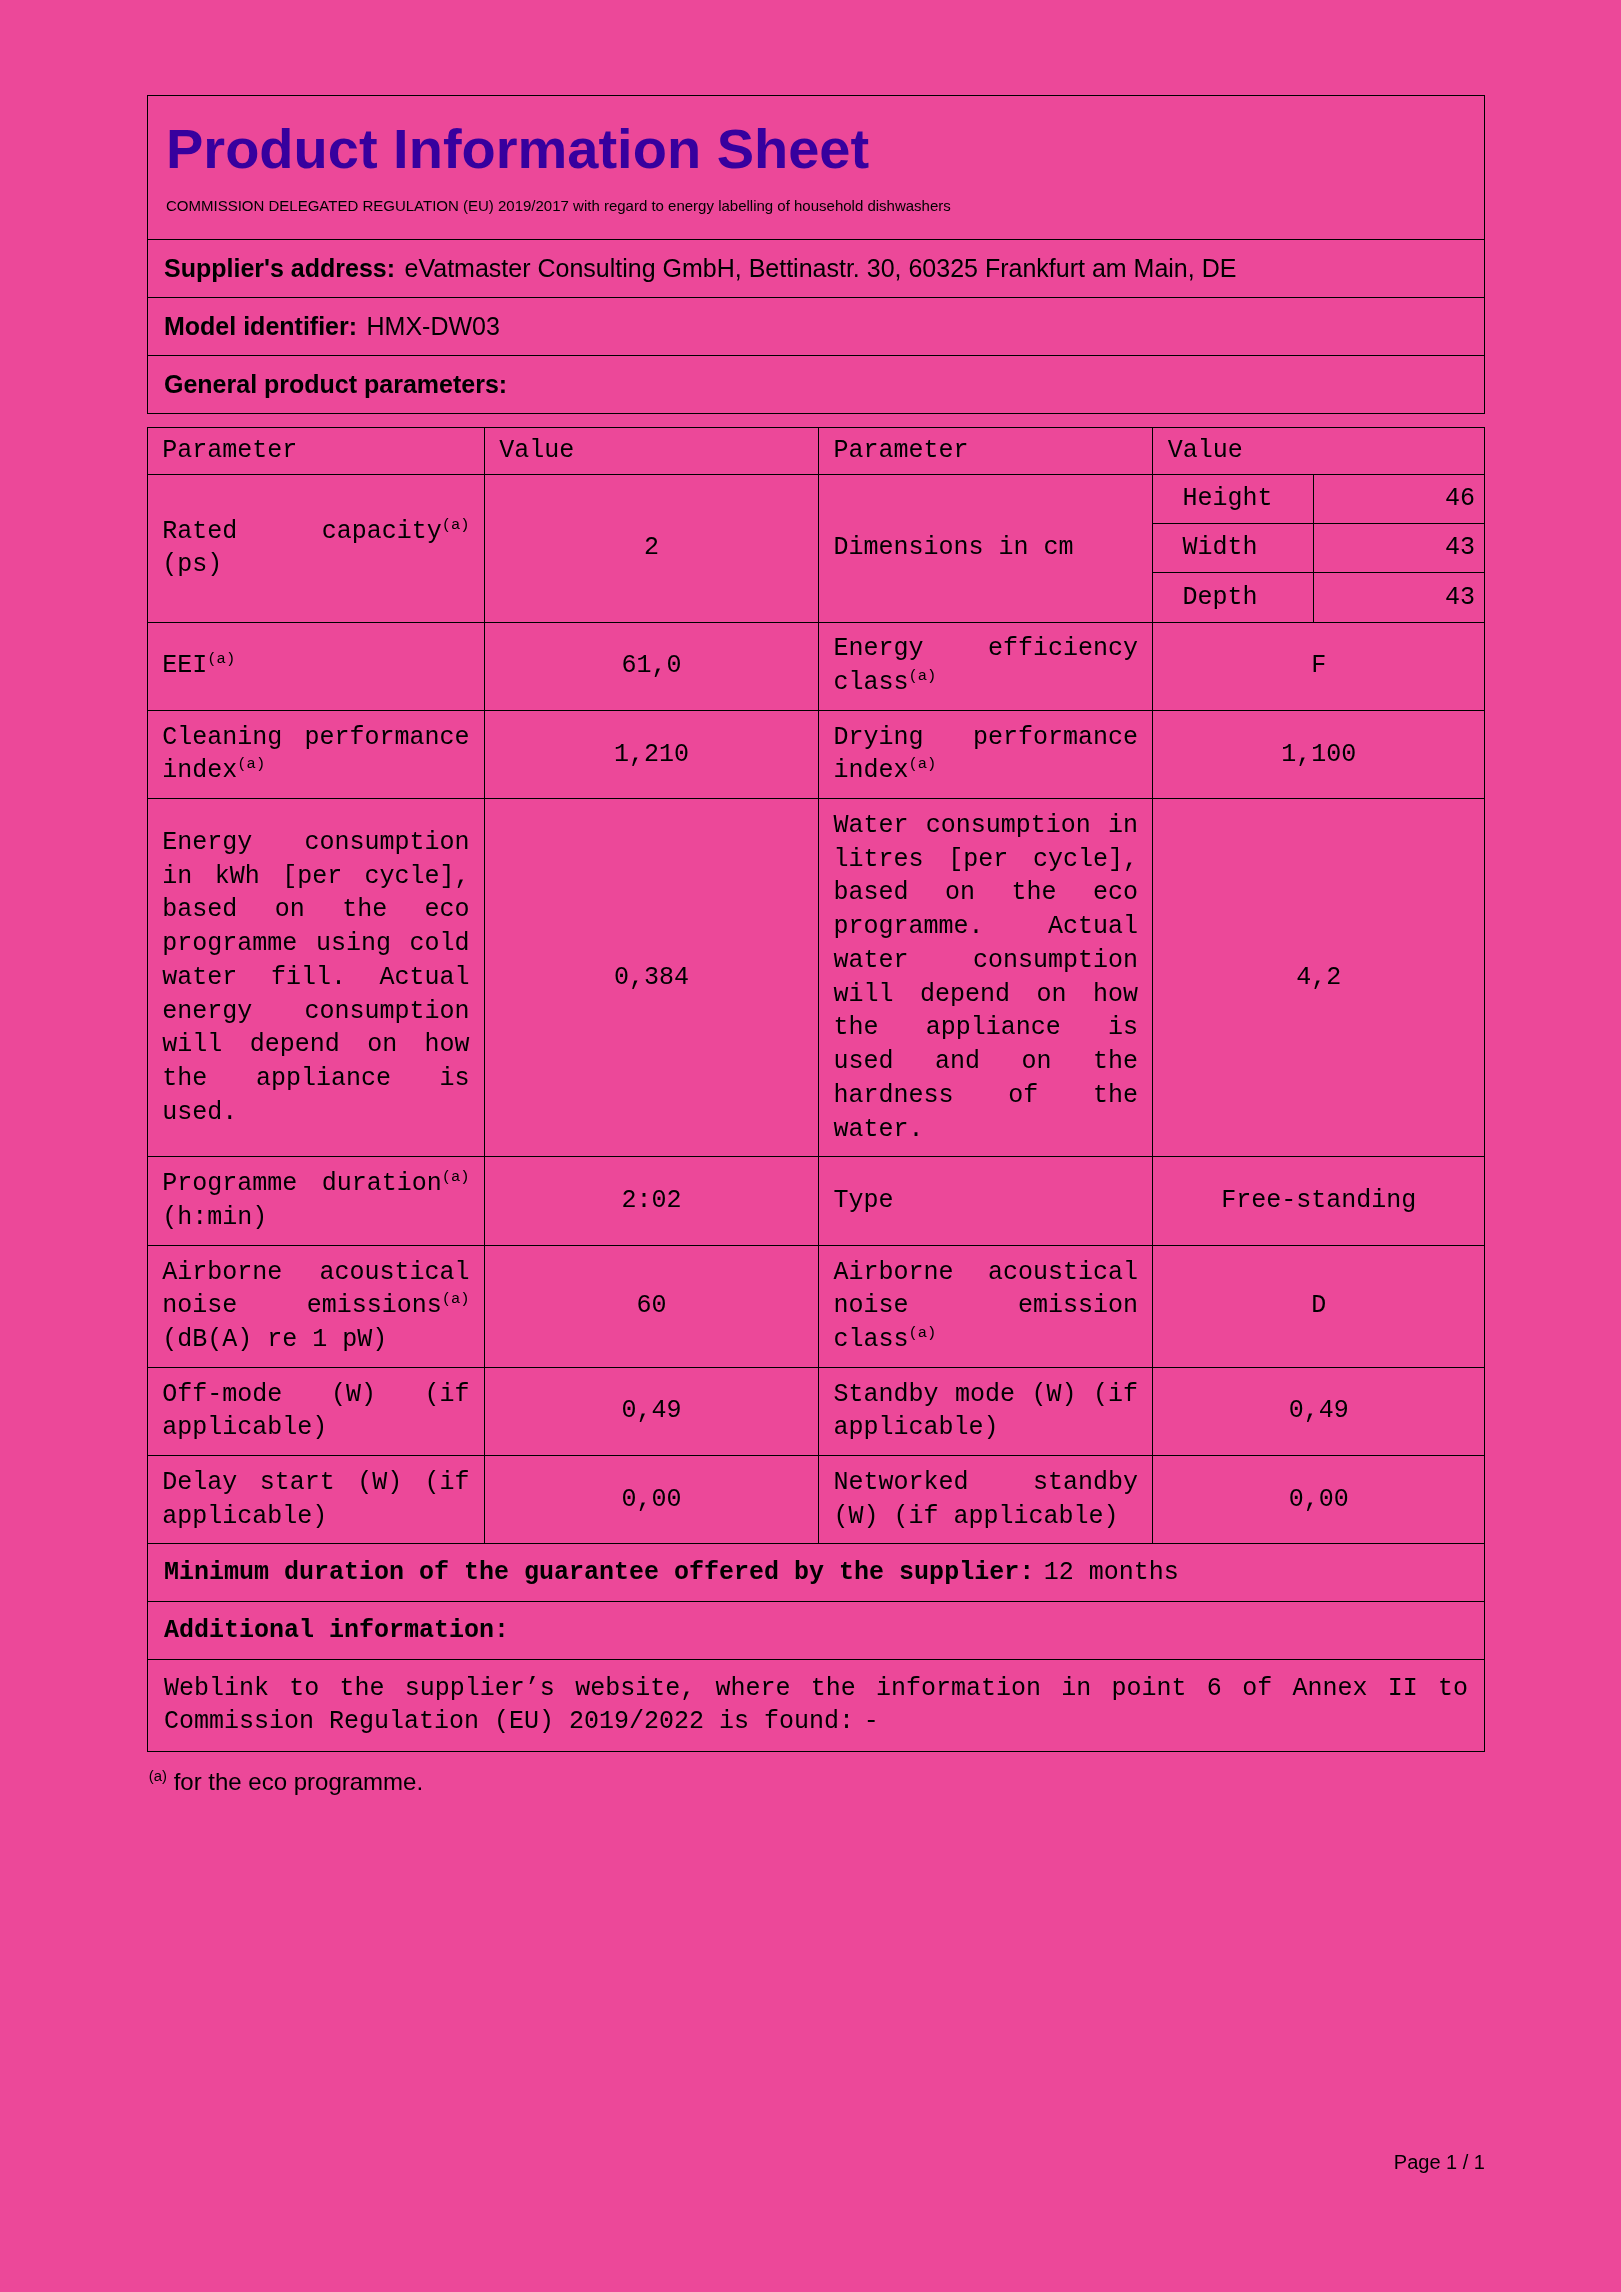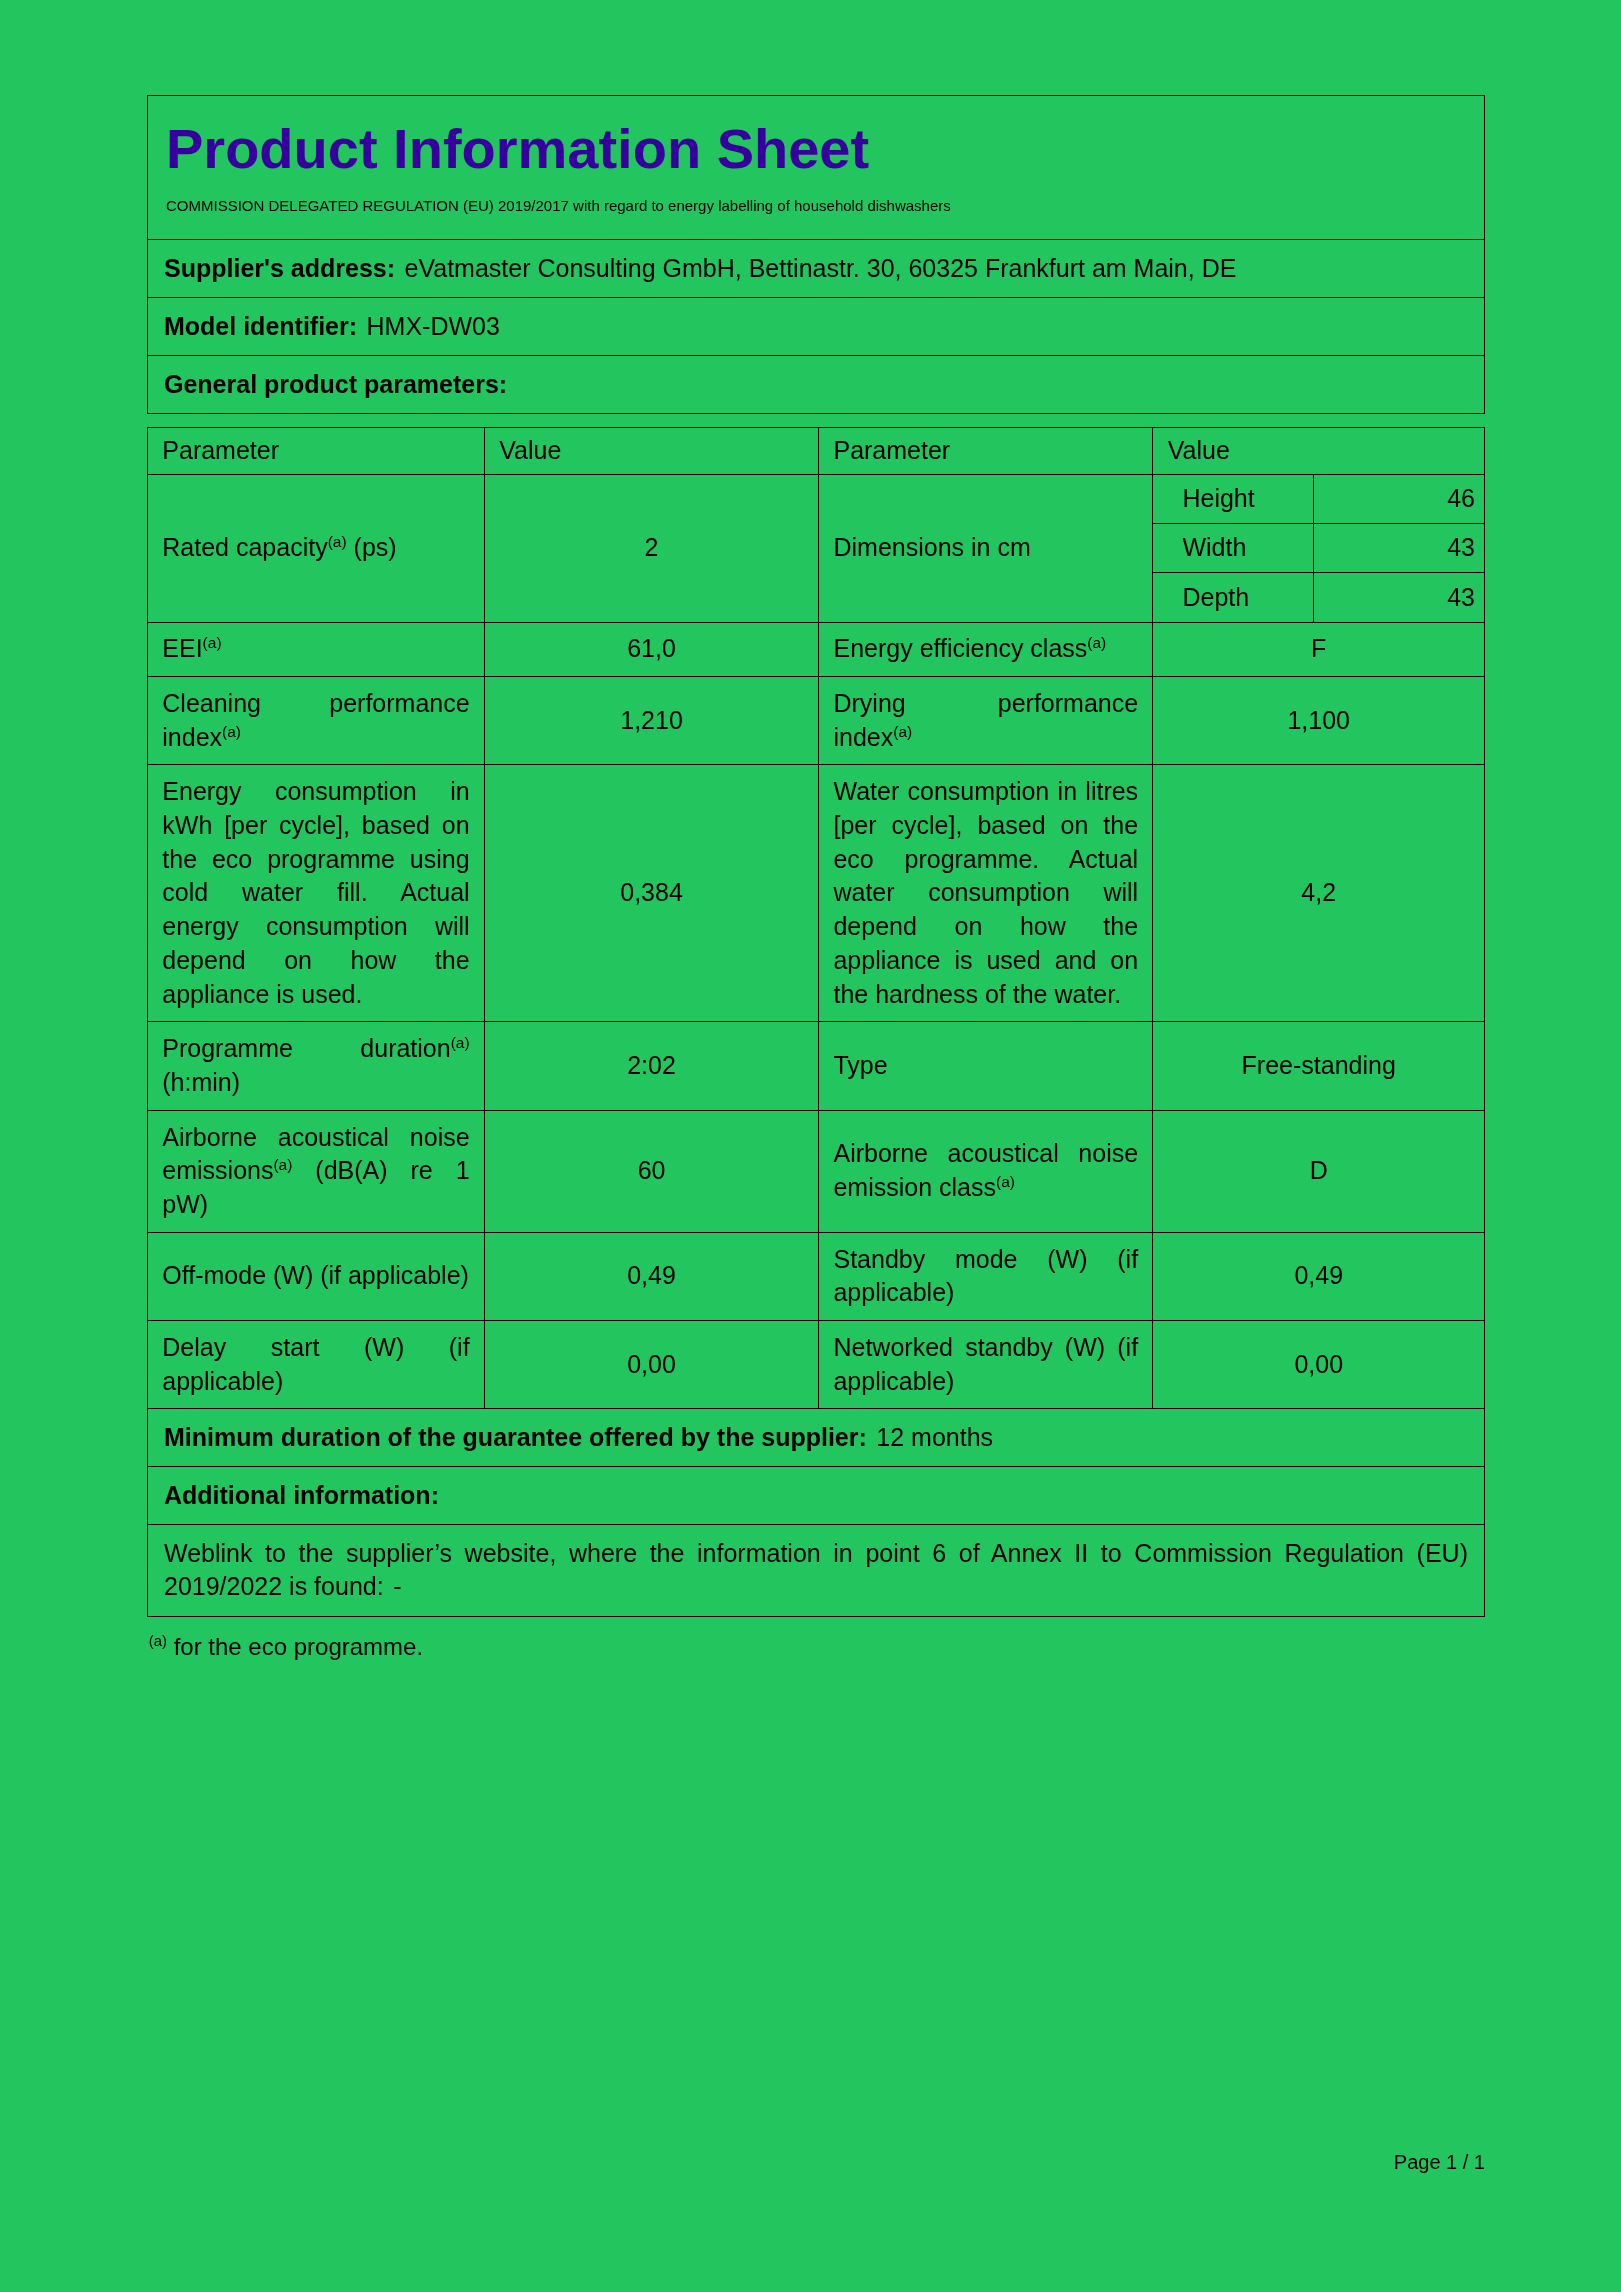--- a/index.html
+++ b/index.html
@@ -5,21 +5,21 @@
   * { box-sizing: border-box; margin: 0; padding: 0; }
   html, body { background: #ffffff; }
   body {
     font-family: "Liberation Sans", "DejaVu Sans", sans-serif;
     color: #000000;
   }
   .page {
     position: relative;
     width: 1621px;
     height: 2293px;
-    background: #22c55e;
+    background: #ec4899;
     overflow: hidden;
   }
   .content {
     position: absolute;
     left: 147px;
     top: 95px;
     width: 1338px;
   }
   table {
     border-collapse: collapse;
@@ -42,21 +42,21 @@
     color: #37009E;
   }
   .regulation {
     font-size: 15px;
     margin-top: 16px;
     color: #000000;
   }
   .lbl { font-weight: bold; }
   .val { margin-left: 0.38em; }
   
-  .param-table { margin-top: 12.5px; }
+  .param-table { margin-top: 12.5px; font-family: Liberation Mono, monospace; }
   .param-table td { padding: 9.9px 14.3px; }
   td.head-param { text-align: left; padding: 6.3px 14.3px; }
   td.head-value { text-align: left; padding: 6.3px 14.3px; }
   td.param { text-align: justify; }
   td.value { text-align: center; }
   td.fullrow { text-align: left; padding: 11.6px 16px; }
   td.weblink-cell { text-align: justify; }
   .sup {
     font-size: 0.62em;
     vertical-align: super;

